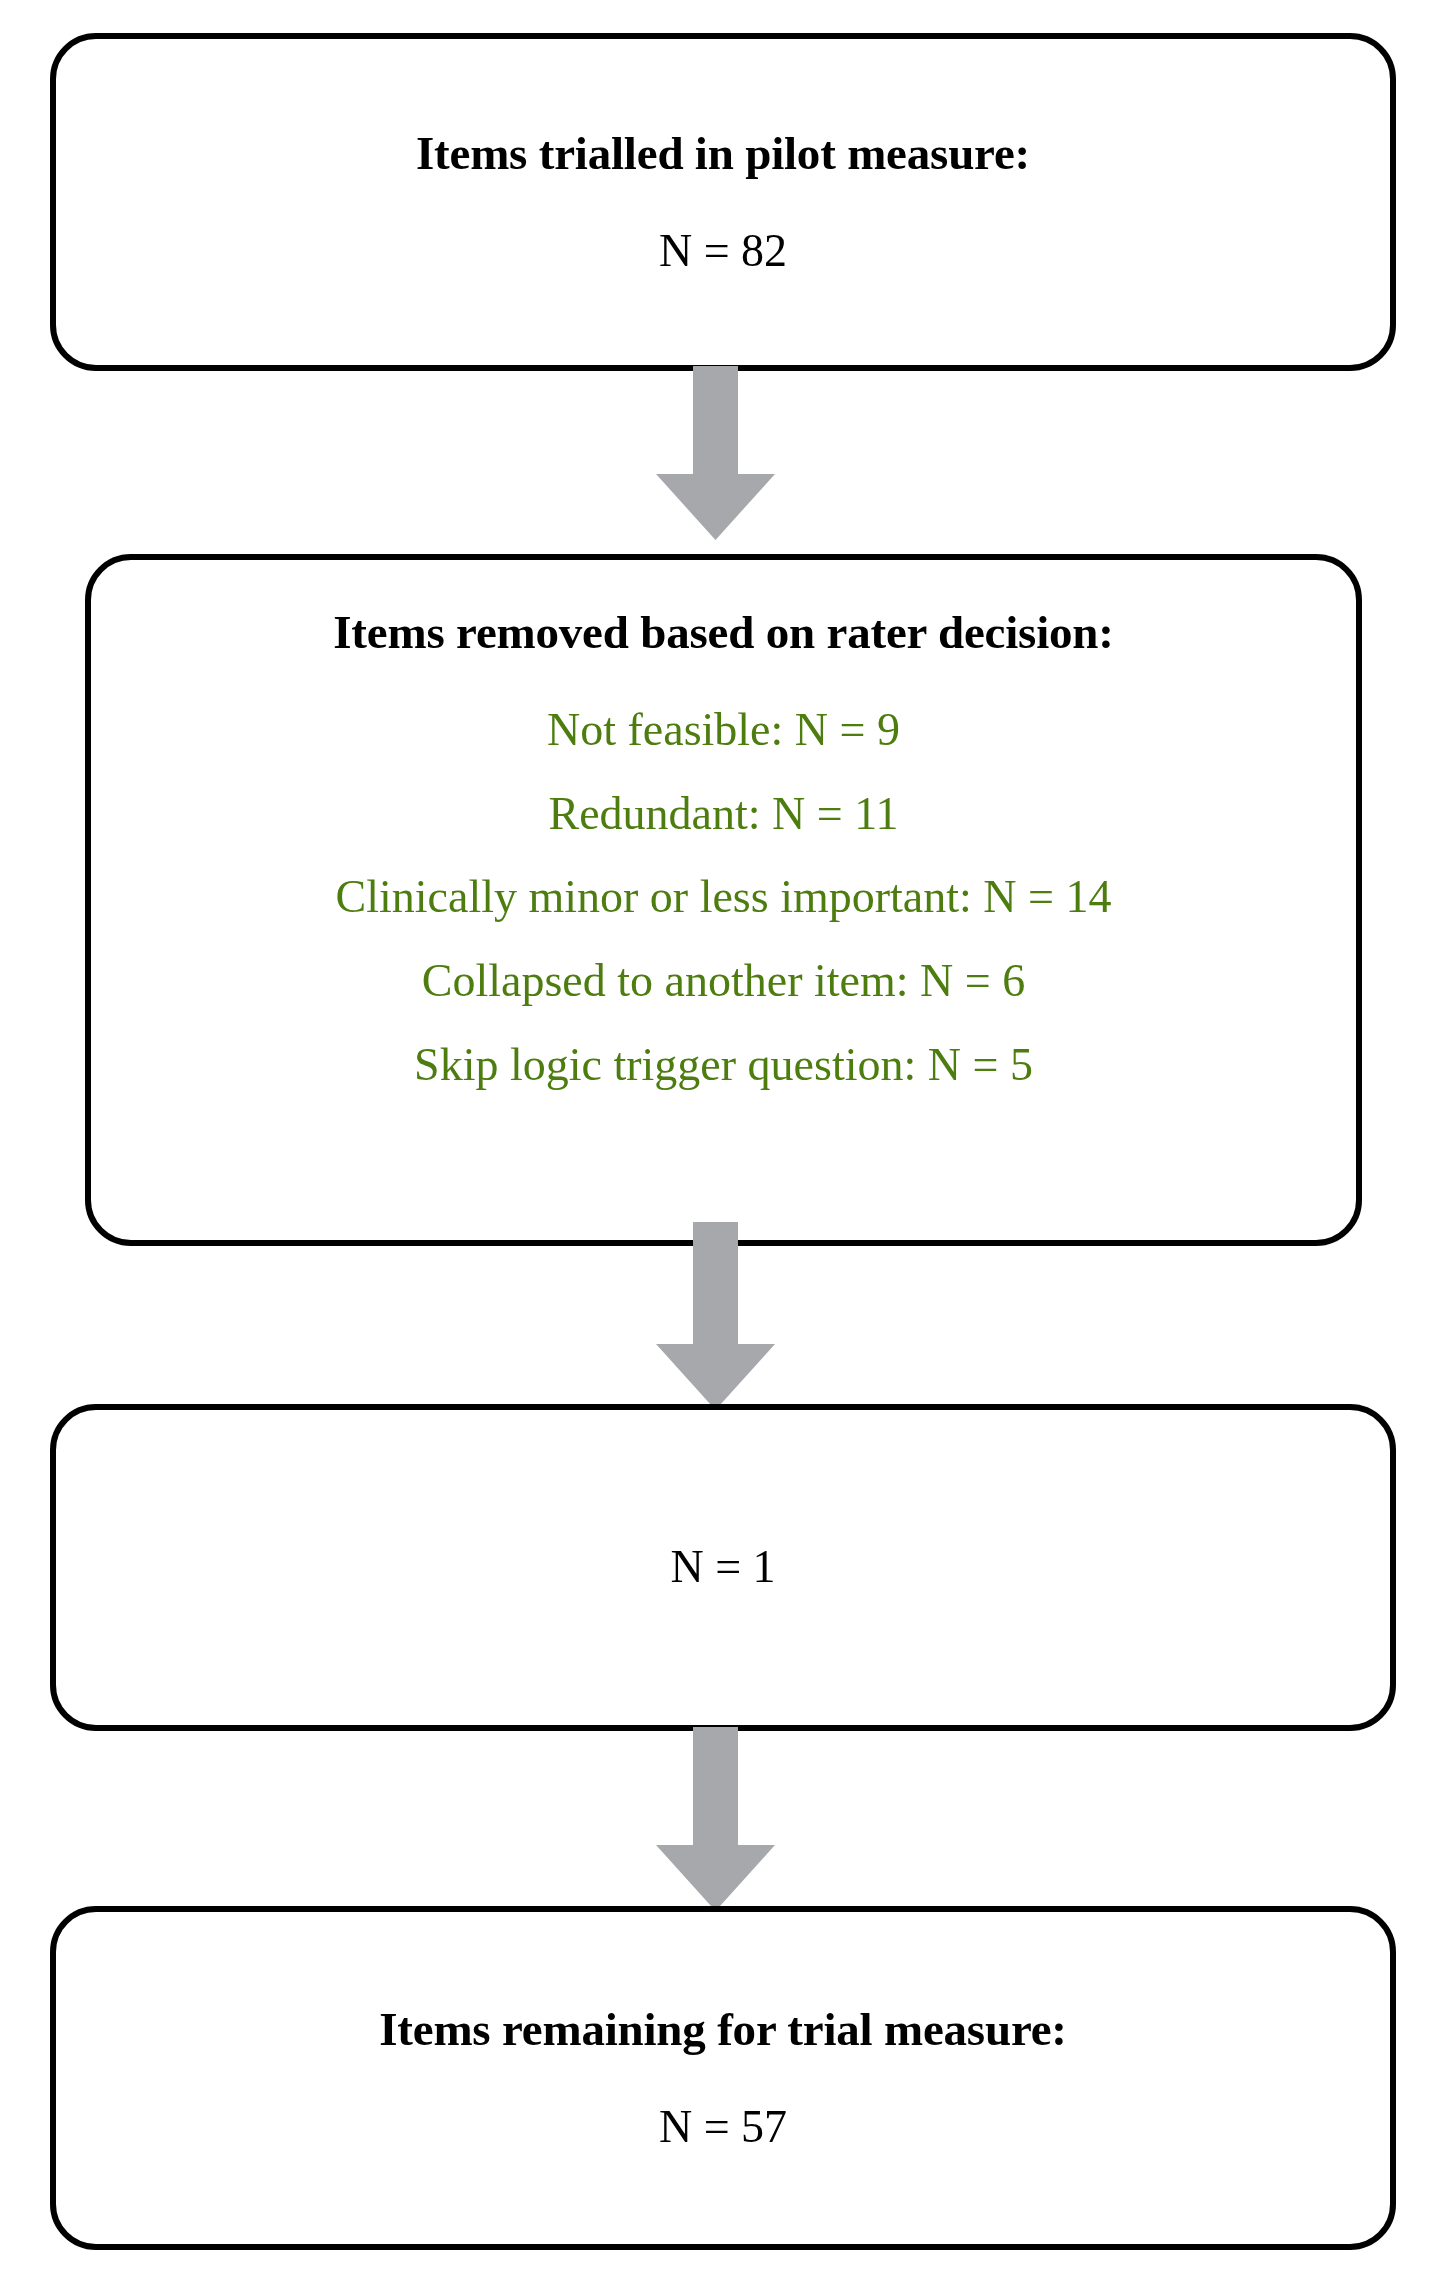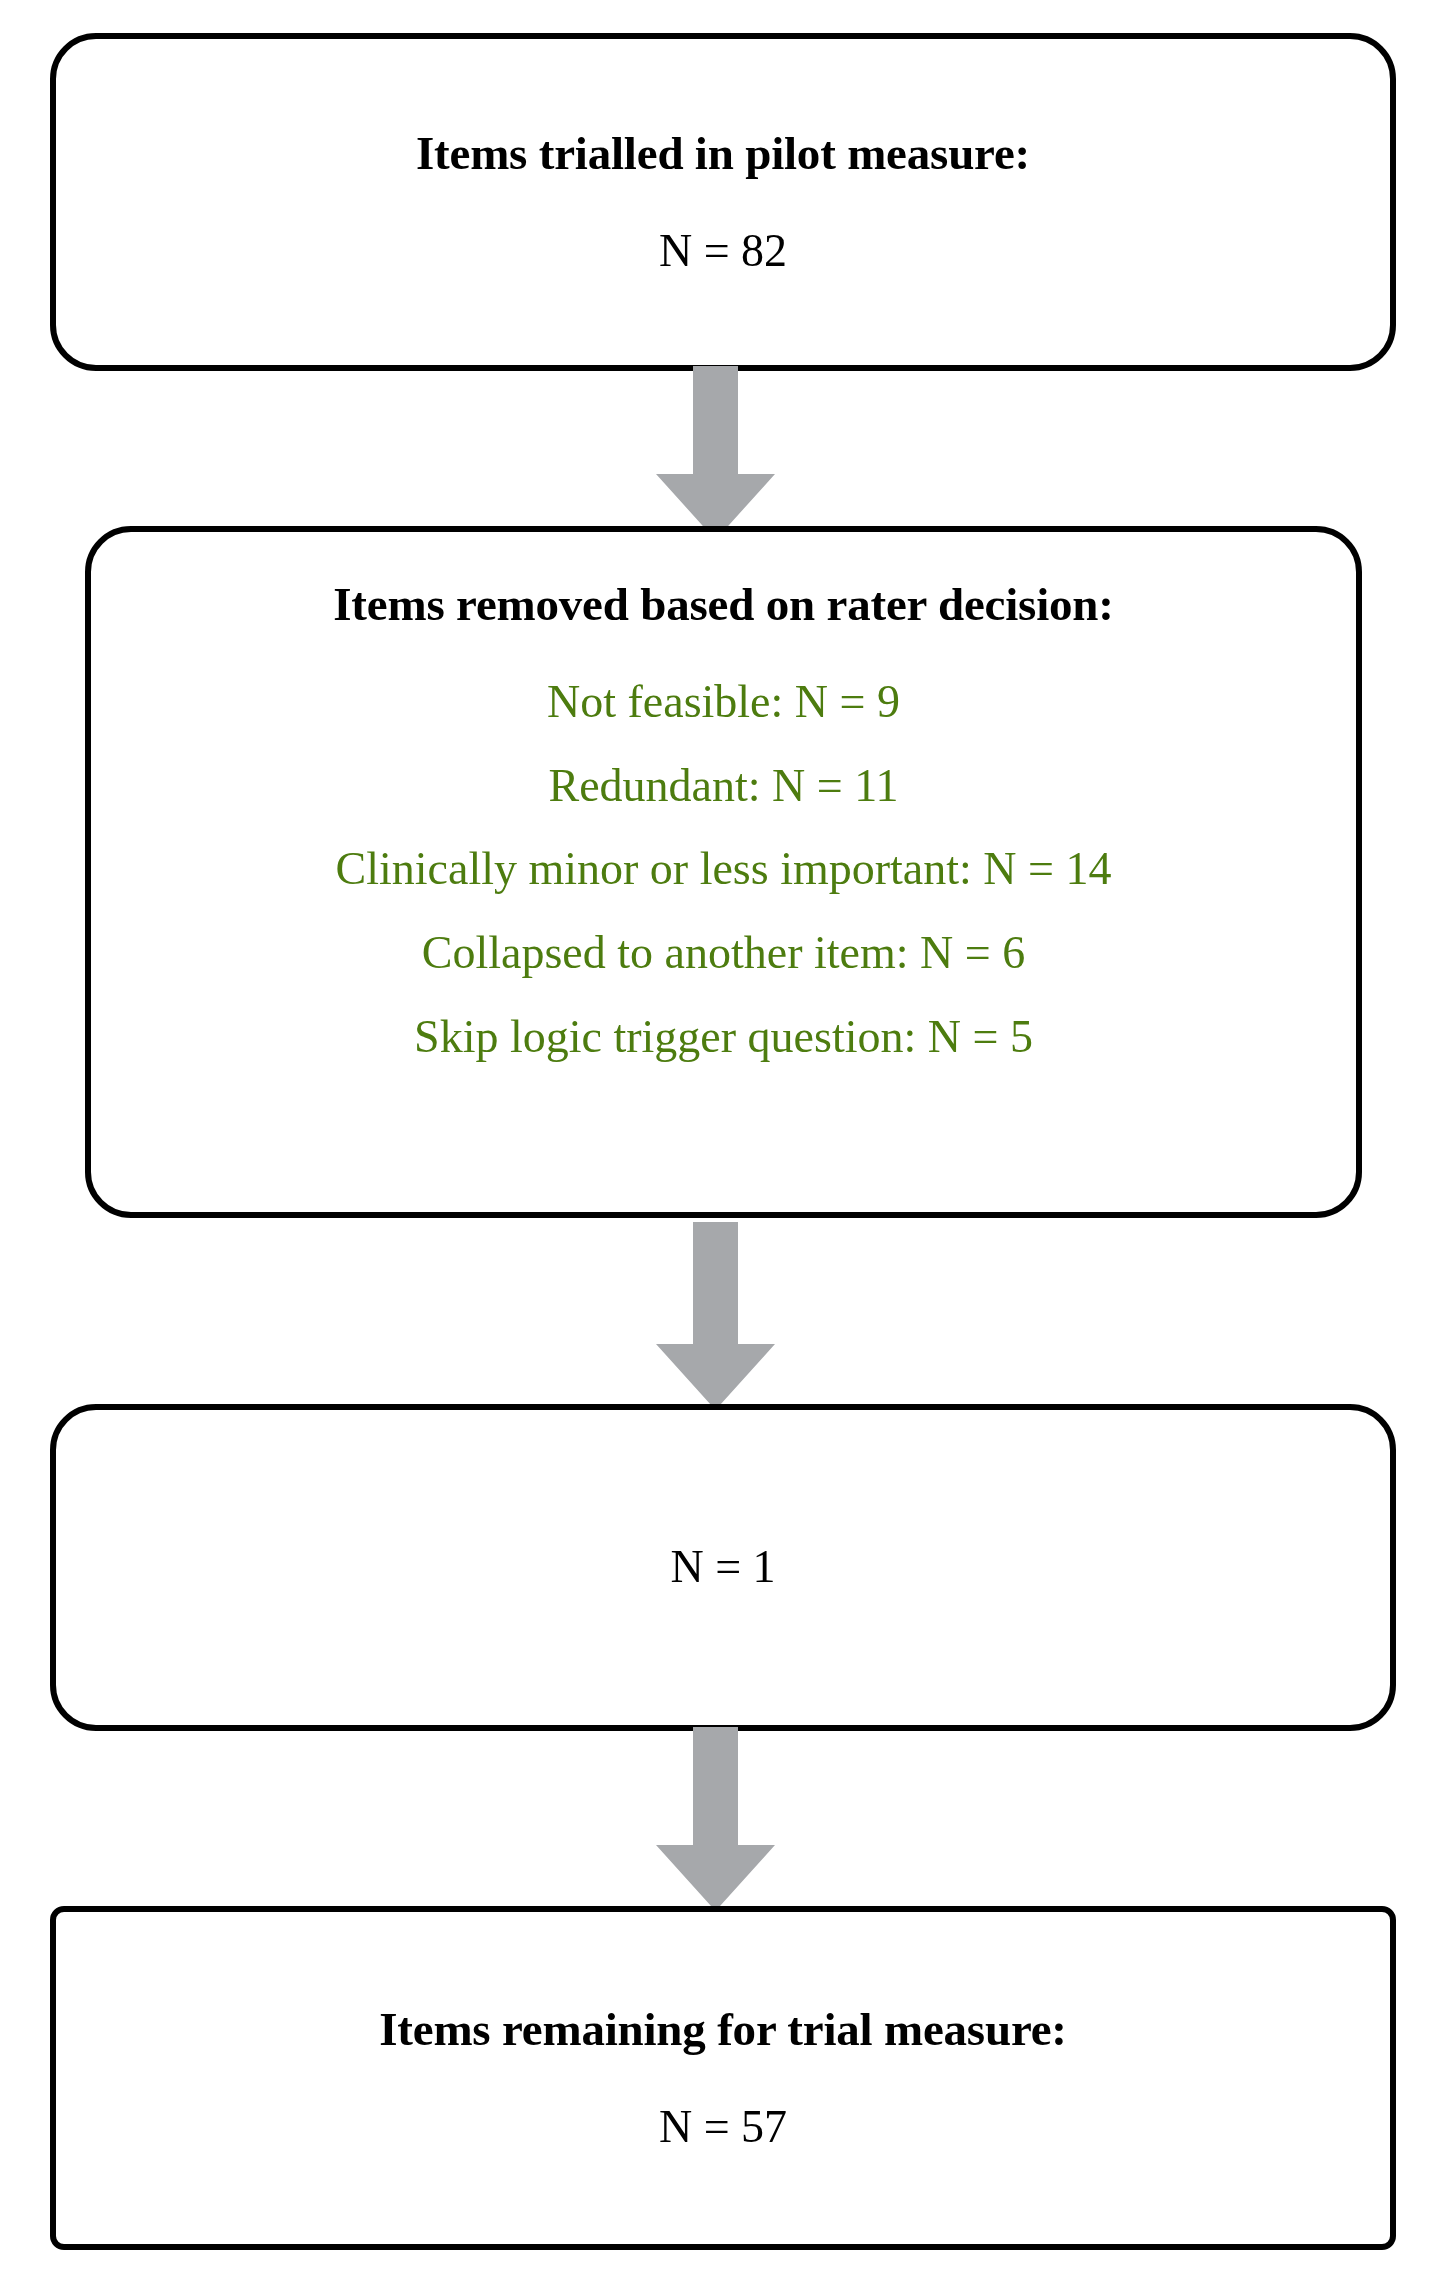--- a/index.html
+++ b/index.html
@@ -74,21 +74,21 @@
     top: 33px;
     width: 1346px;
     height: 338px;
     padding: 0 20px;
   }
   #node-pilot .node-title { margin-bottom: 40px; }
 
   
   #node-removed {
     left: 85px;
-    top: 526px;
+    top: 554px;
     width: 1277px;
     height: 692px;
     padding: 0 14px;
     justify-content: flex-start;
   }
   #node-removed .node-title { margin-top: 48px; margin-bottom: 40px; }
   #node-removed .node-line { margin-bottom: 35px; }
   #node-removed .node-line:last-child { margin-bottom: 9px; }
 
   
@@ -101,21 +101,20 @@
   }
   #node-new .node-title { margin-bottom: 40px; }
 
   
   #node-remaining {
     left: 50px;
     top: 1906px;
     width: 1346px;
     height: 344px;
     padding: 0 20px;
-    border-radius: 14px;
   }
   #node-remaining .node-title { margin-bottom: 40px; }
 
   
   .arrow {
     position: absolute;
     left: 0;
     width: 1451px;
     pointer-events: none;
   }

